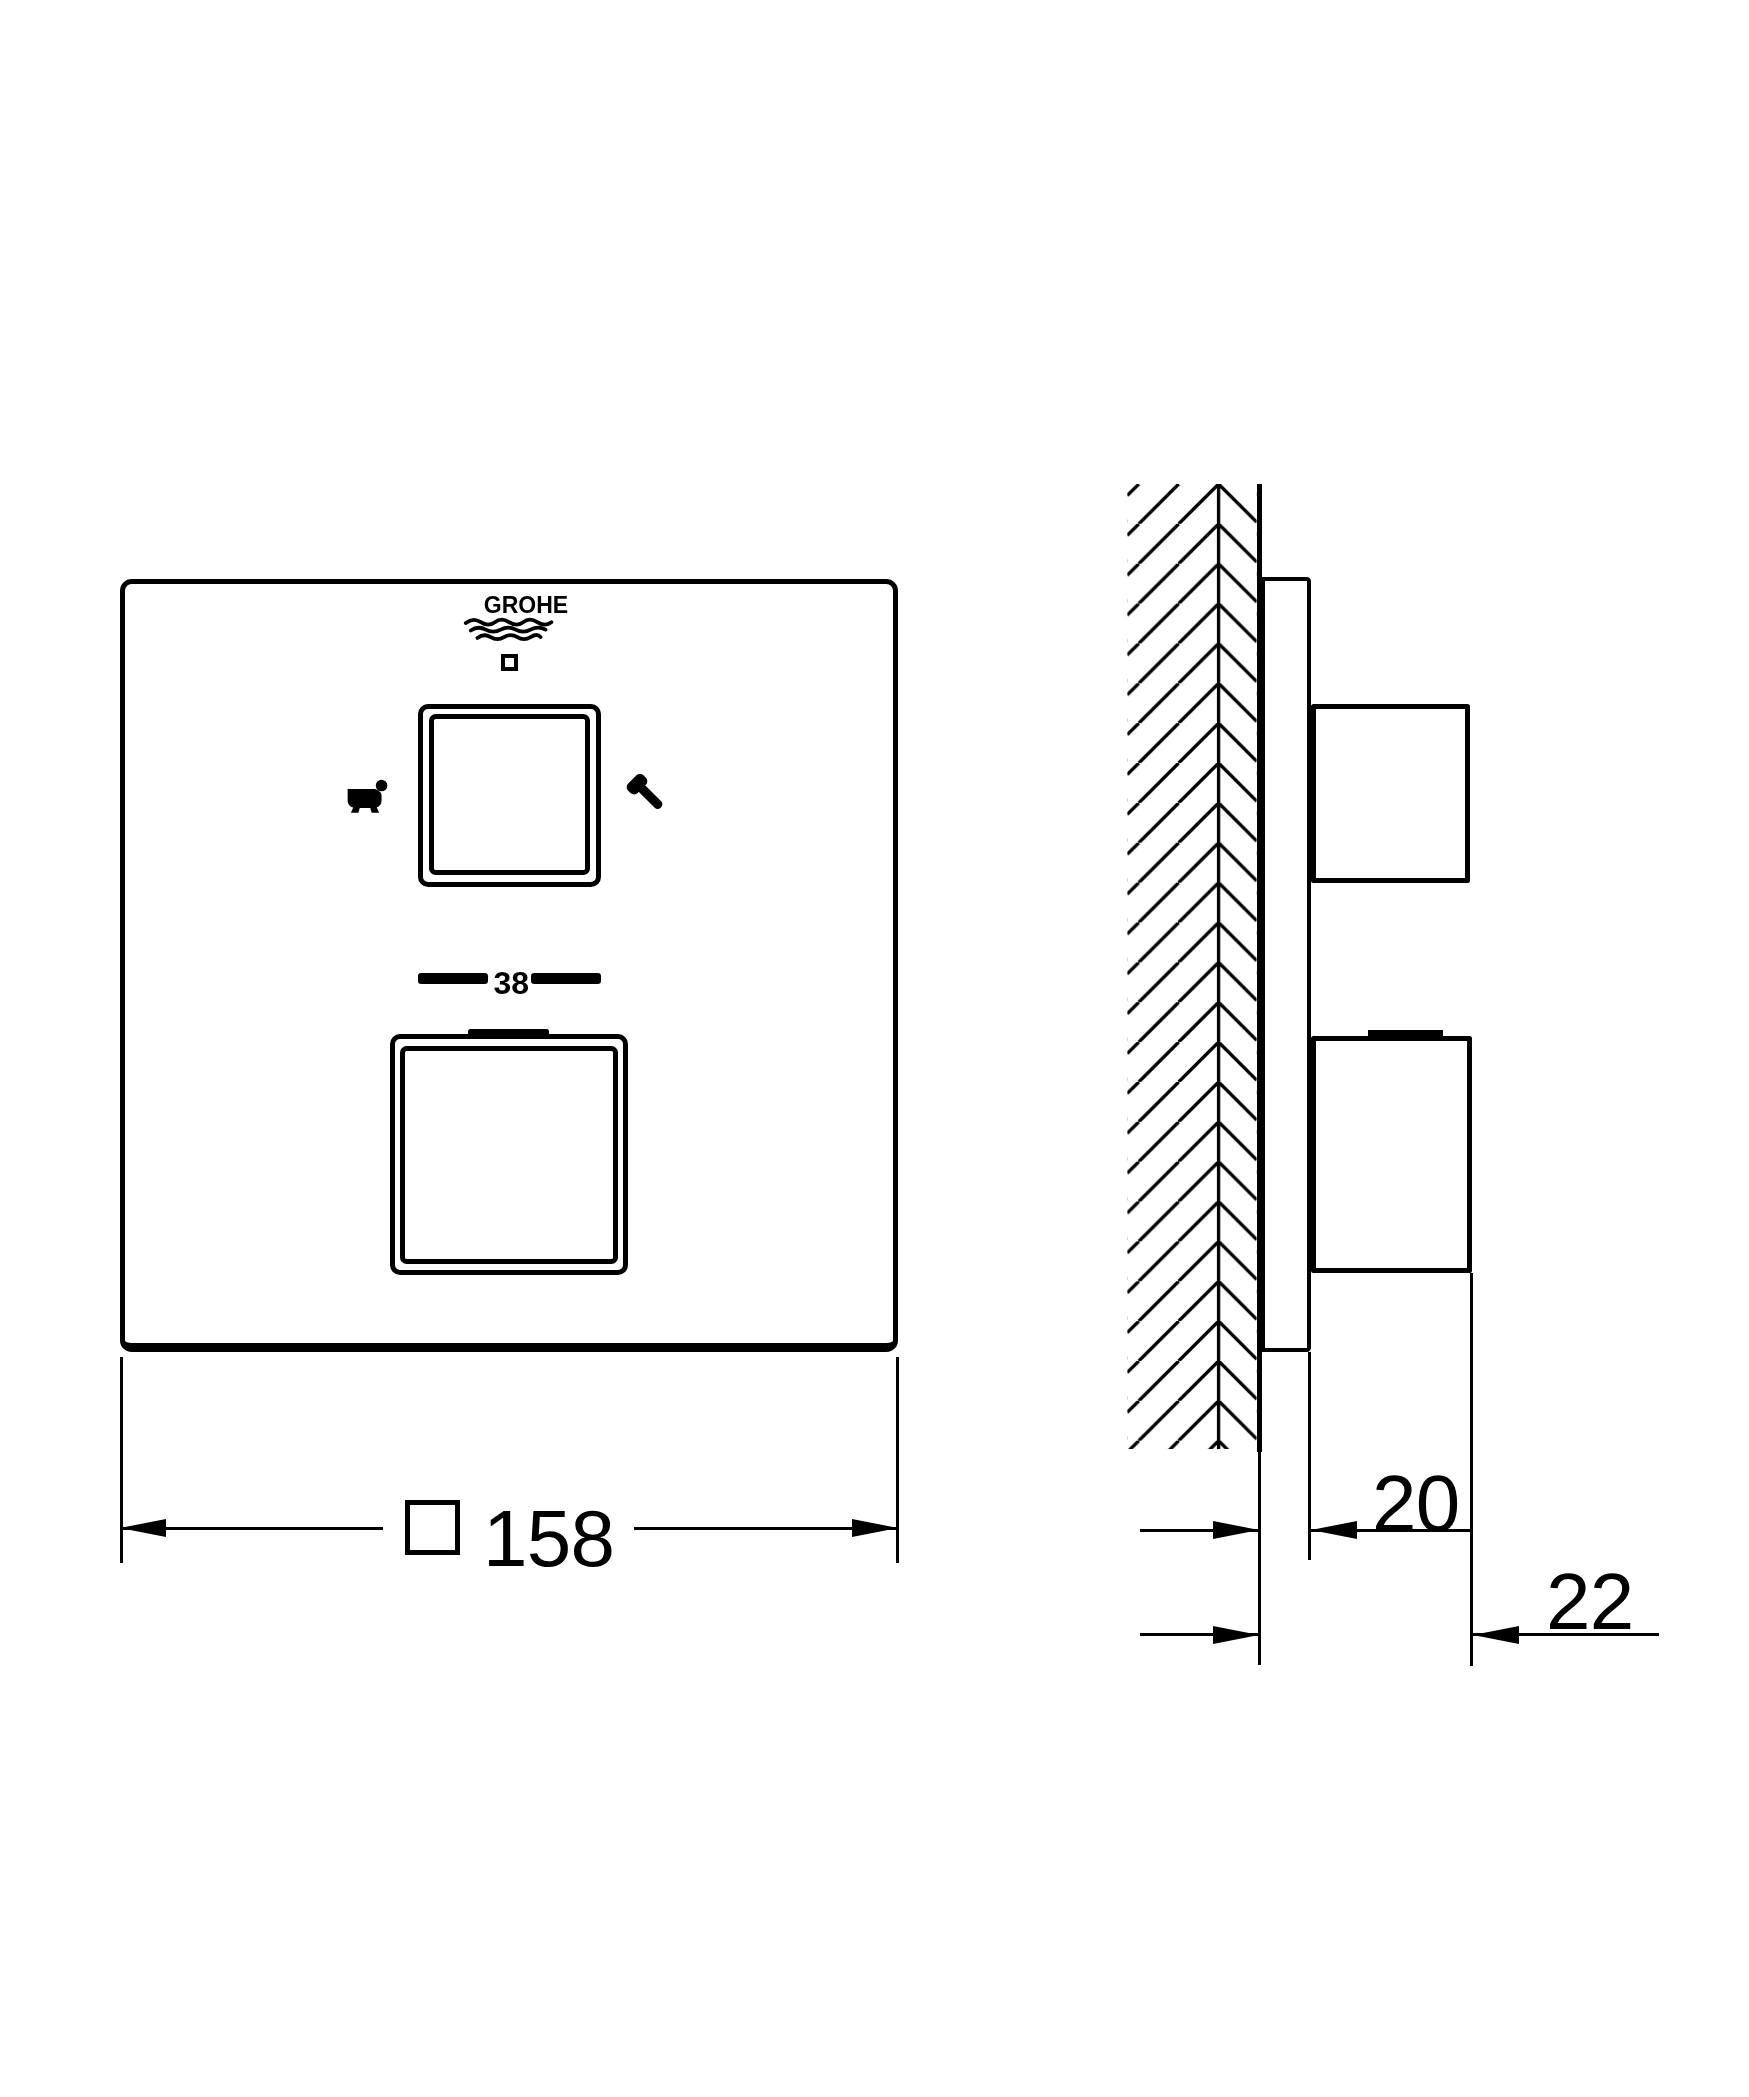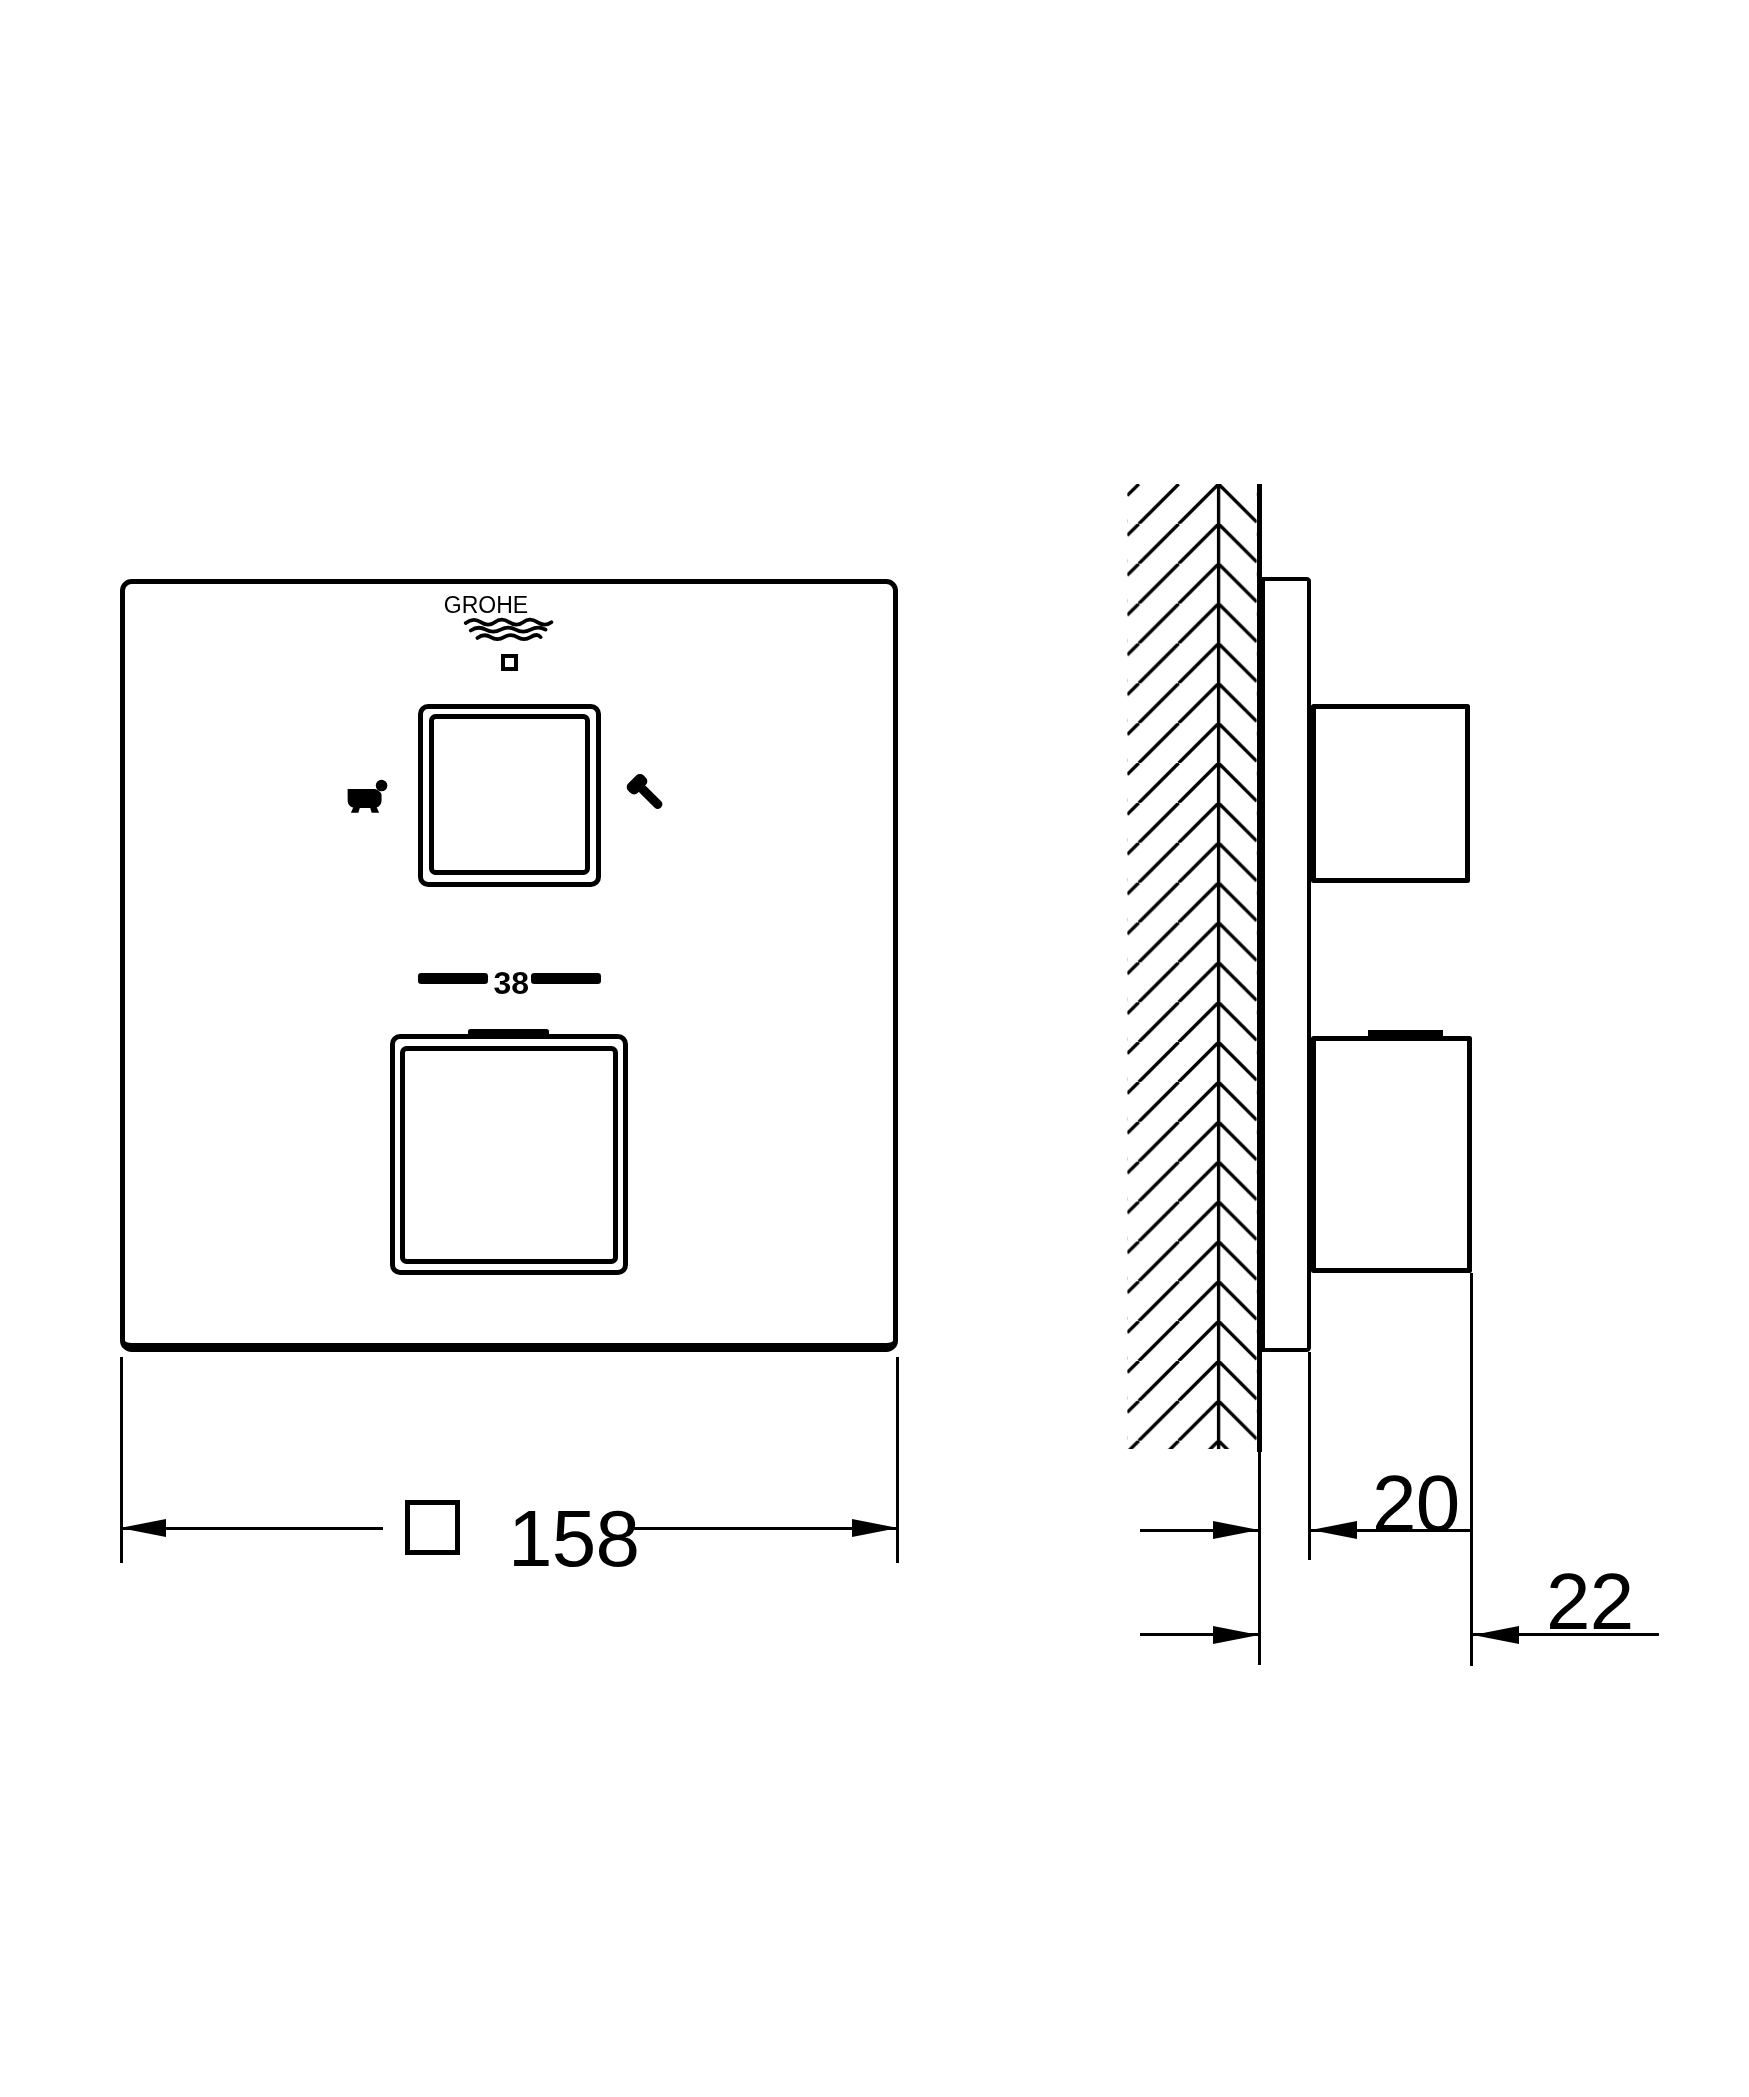--- a/index.html
+++ b/index.html
@@ -11,21 +11,21 @@
   svg{display:block;overflow:visible;}
   .fillicon{fill:#000;stroke:none;}
 </style>
 </head>
 <body>
 
 <div class="canvas">
 
   <div class="abs" style="left:120px;top:579px;width:778px;height:773px;border:5px solid #000;border-bottom-width:9.1px;border-radius:11.6px;"></div>
 
-  <div class="abs" style="left:428px;top:592px;width:116px;text-align:center;font-size:23px;font-weight:normal;letter-spacing:0px;">GROHE</div>
+  <div class="abs" style="left:468px;top:592px;width:116px;text-align:center;font-size:23px;font-weight:bold;letter-spacing:0px;">GROHE</div>
   <svg class="abs" style="left:464px;top:618px;" width="90" height="26.6" viewBox="0 0 108 32">
     <g fill="none" stroke="#000" stroke-width="4.5" stroke-linecap="round">
       <path d="M2,6 Q11,-1 20,5 T37,5 T54,5 T71,5 T88,5 T105,5"></path>
       <path d="M8,15 Q17,9 26,14 T44,14 T62,14 T80,14 T98,14"></path>
       <path d="M16,24 Q24,18 32,23 T48,23 T64,23 T80,23 T92,23"></path>
     </g>
   </svg>
 
   <div class="abs" style="left:501px;top:654px;width:16.6px;height:16.6px;border:4.2px solid #000;"></div>
 
@@ -56,21 +56,21 @@
   <div class="abs" style="left:390px;top:1034px;width:238px;height:241px;border:5px solid #000;border-radius:10px;"></div>
   <div class="abs" style="left:400px;top:1046px;width:218px;height:218px;border:5px solid #000;border-radius:6.6px;"></div>
 
   <div class="abs ink" style="left:120px;top:1357px;width:2.5px;height:206px;"></div>
   <div class="abs ink" style="left:896px;top:1357px;width:2.5px;height:206px;"></div>
   <div class="abs ink" style="left:120px;top:1527px;width:263px;height:3.3px;"></div>
   <div class="abs ink" style="left:634px;top:1527px;width:264px;height:3.3px;"></div>
   <div class="abs" style="left:120px;top:1519px;width:0;height:0;border-top:9.1px solid transparent;border-bottom:9.1px solid transparent;border-right:46px solid #000;"></div>
   <div class="abs" style="left:852px;top:1519px;width:0;height:0;border-top:9.1px solid transparent;border-bottom:9.1px solid transparent;border-left:46px solid #000;"></div>
   <div class="abs" style="left:405px;top:1500px;width:55px;height:55px;border:5.8px solid #000;"></div>
-  <div class="abs dimtext" style="left:483px;top:1499px;margin-left:25px;">158</div>
+  <div class="abs dimtext" style="left:483px;top:1499px;">158</div>
 
   <svg class="abs" style="left:1127px;top:484px;" width="130" height="965" viewBox="0 0 156 1162">
     <defs>
       <pattern id="chev" width="156" height="48" patternUnits="userSpaceOnUse">
         <path d="M110,0 L62,48 M62,0 L14,48 M14,0 L0,14 M110,0 L156,46 M110,0 L110,48" stroke="#000" stroke-width="4" fill="none"></path>
       </pattern>
     </defs>
     <rect width="156" height="1162" fill="url(#chev)"></rect>
   </svg>
 

